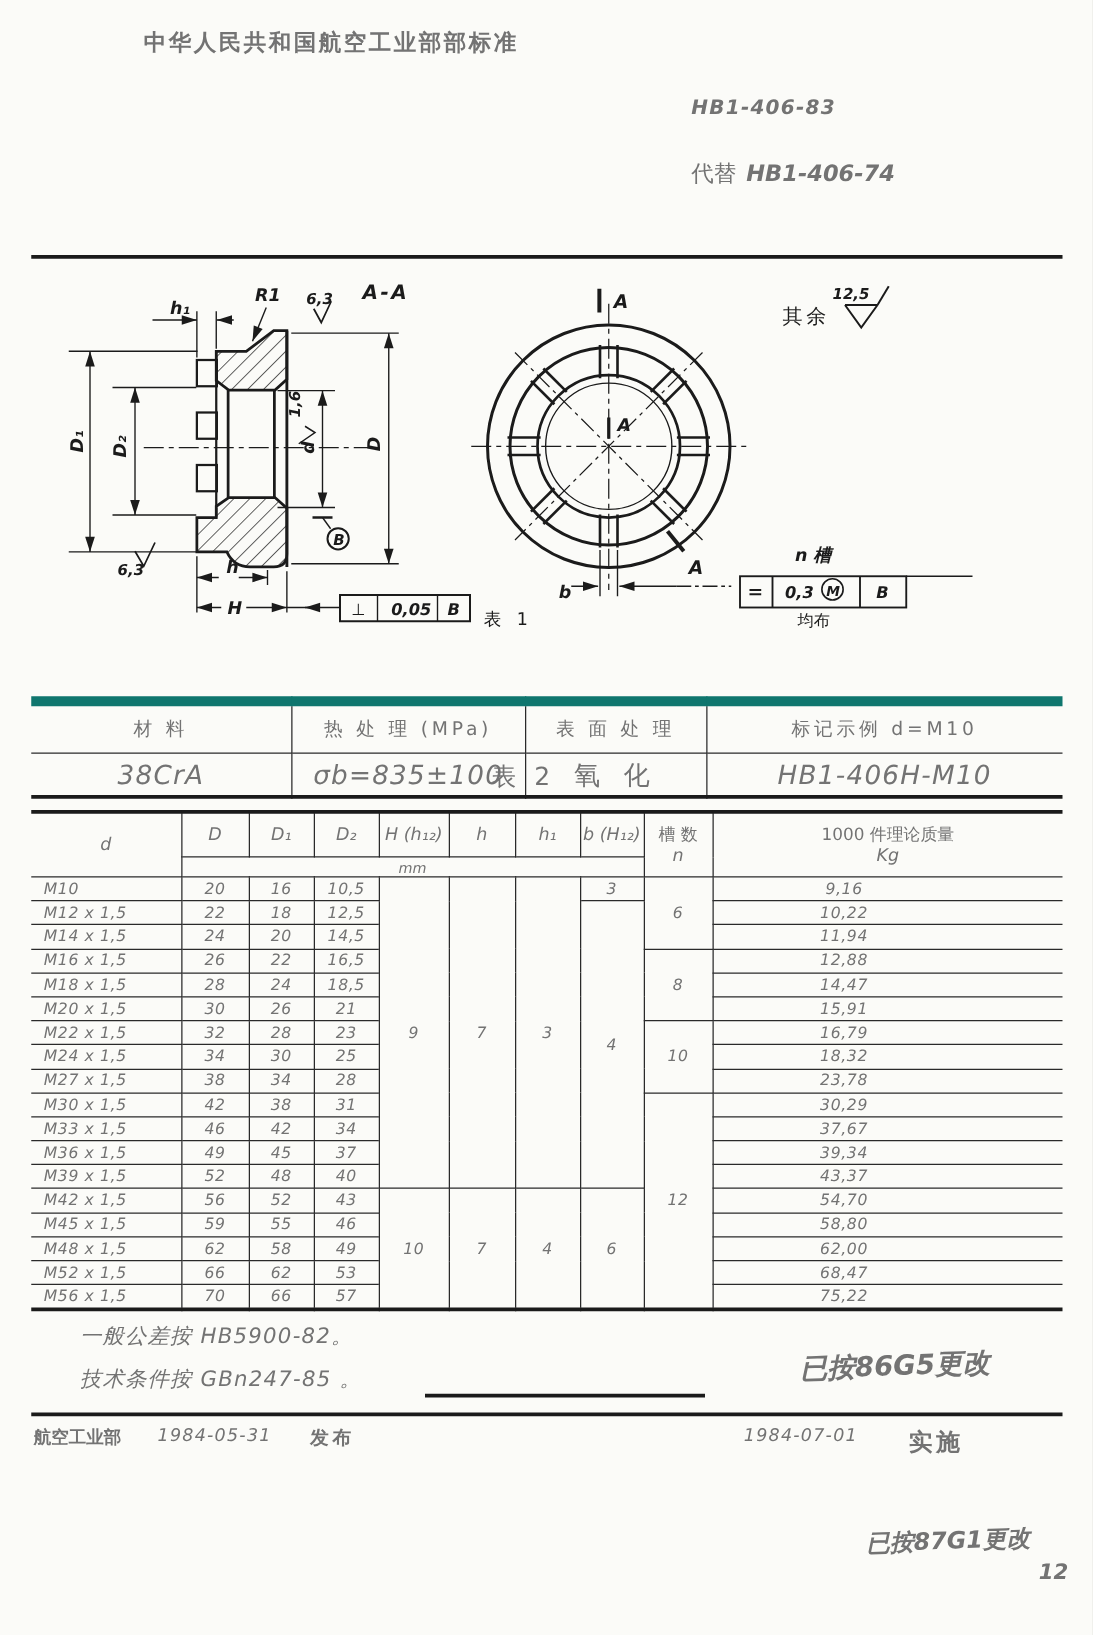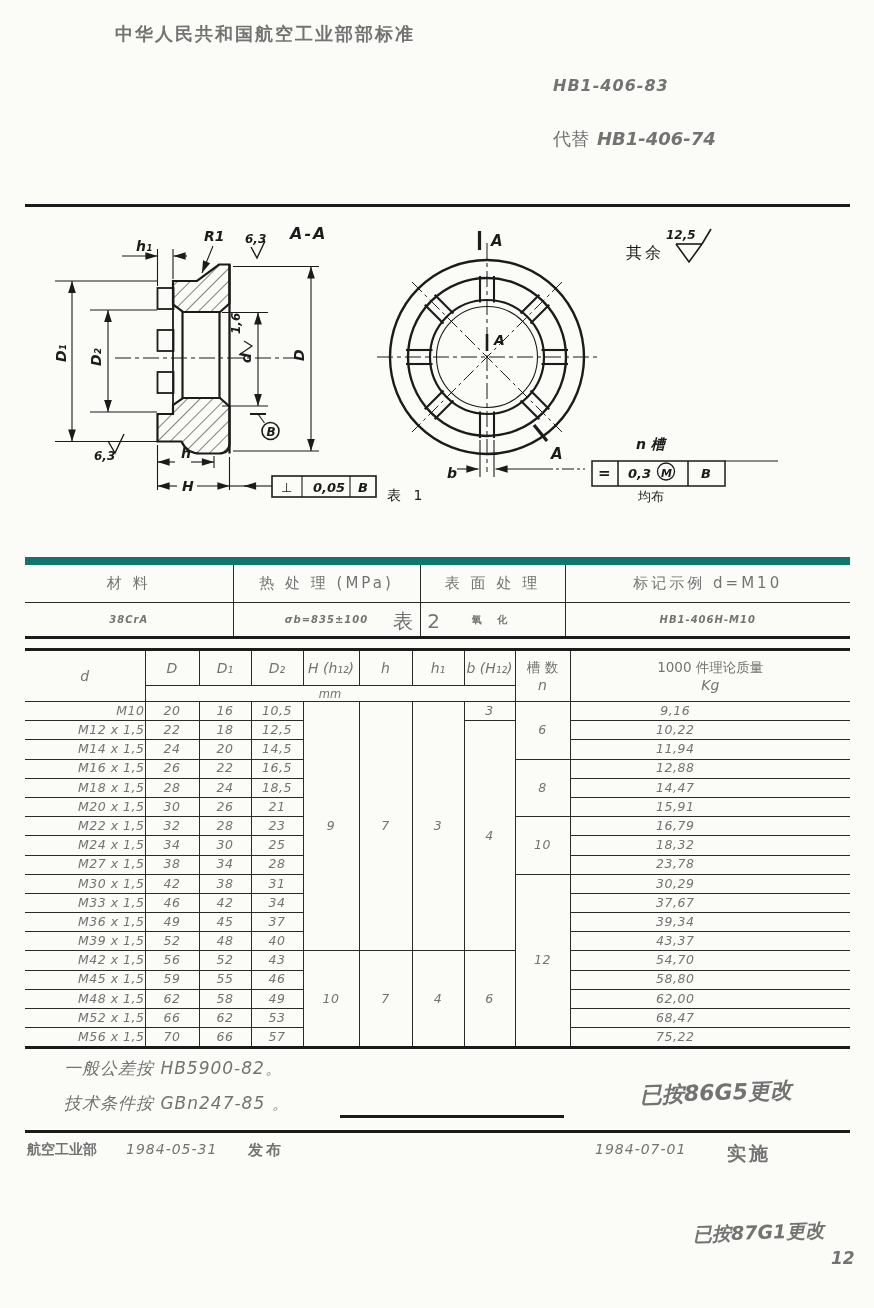--- a/index.html
+++ b/index.html
@@ -12,31 +12,31 @@
   .replaces{left:553px;top:127px;font-size:18px;}
   .replaces .no{font-style:italic;font-weight:600;margin-left:8px;}
   .doc-title{left:138px;top:150px;font-size:27px;font-weight:600;font-style:italic;letter-spacing:10px;}
   .rule-top{left:25px;top:204px;width:825px;height:3px;background:#1b1b1b;}
   
   table{border-collapse:collapse;table-layout:fixed;position:absolute;background:transparent;}
   #t1{left:25px;top:536px;width:825px;border-top:8px solid #0f766e;border-bottom:3px solid #1b1b1b;margin-top:21px;}
   #t1 th,#t1 td{border:1.5px solid #2a2a2a;border-left-width:0;border-right-width:1.5px;height:33px;
       text-align:center;font-weight:400;padding:0;}
   #t1 th{height:37px;font-size:15px;letter-spacing:3px;}
-  #t1 td{font-size:10px;font-style:italic;letter-spacing:1px;font-weight:bold;}
+  #t1 td{font-size:21px;font-style:italic;letter-spacing:1px;}
   #t1 th:first-child,#t1 td:first-child{border-left:0;}
   #t1 th:last-child,#t1 td:last-child{border-right:0;}
   #t2{left:25px;top:648px;width:825px;border-top:3px solid #1b1b1b;border-bottom:3px solid #1b1b1b;}
   #t2 th,#t2 td{border:1.3px solid #2a2a2a;padding:0;text-align:center;font-weight:400;}
   #t2 thead th{font-size:13.5px;}
   #t2 .sym{font-style:italic;font-size:14px;}
   #t2 .hrow1 th{height:34px;}
   #t2 .hrow2 th{height:15px;font-size:11.5px;font-style:italic;}
   #t2 tbody td{height:18.2px;font-size:12.5px;font-style:italic;letter-spacing:0.5px;line-height:1;}
-  #t2 .cd{text-align:right;padding-left:10px;}
+  #t2 .cd{text-align:left;padding-left:10px;}
   #t2 .cmass{padding-right:70px;}
   #t2 th:first-child,#t2 td:first-child{border-left:0;}
   #t2 th:last-child,#t2 td:last-child{border-right:0;}
   .cap2{left:393px;top:608px;font-size:20px;letter-spacing:4px;}
   .note{left:64px;font-size:17px;font-style:italic;letter-spacing:1px;}
   .hand{font-style:italic;transform:rotate(-2deg);font-weight:600;}
   .noteline{left:340px;top:1115px;width:224px;height:2.5px;background:#1b1b1b;}
   .rule-bot{left:25px;top:1130px;width:825px;height:3px;background:#1b1b1b;}
   .ft{font-size:14px;}
   .bold{font-weight:700;}

